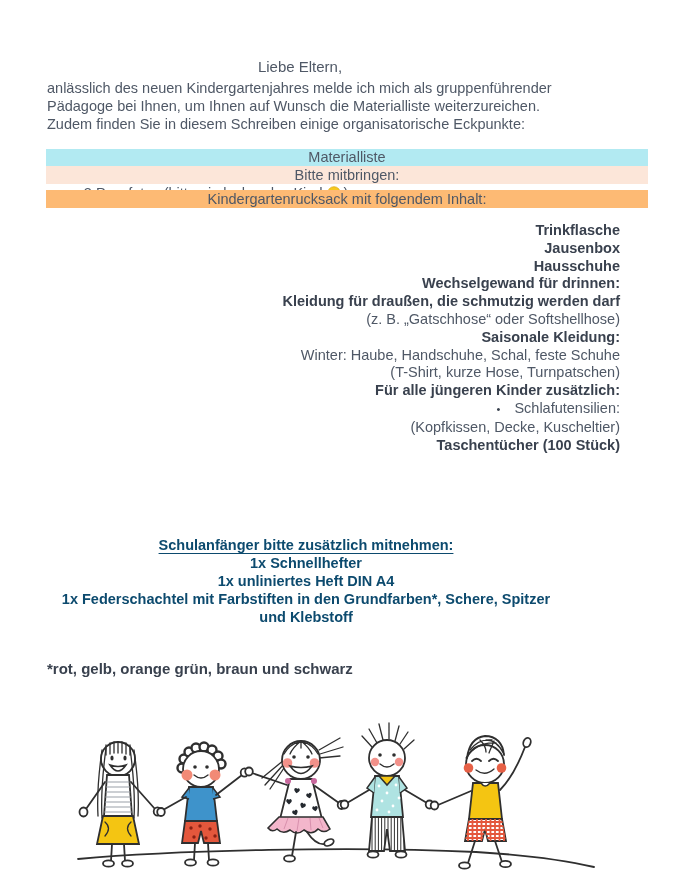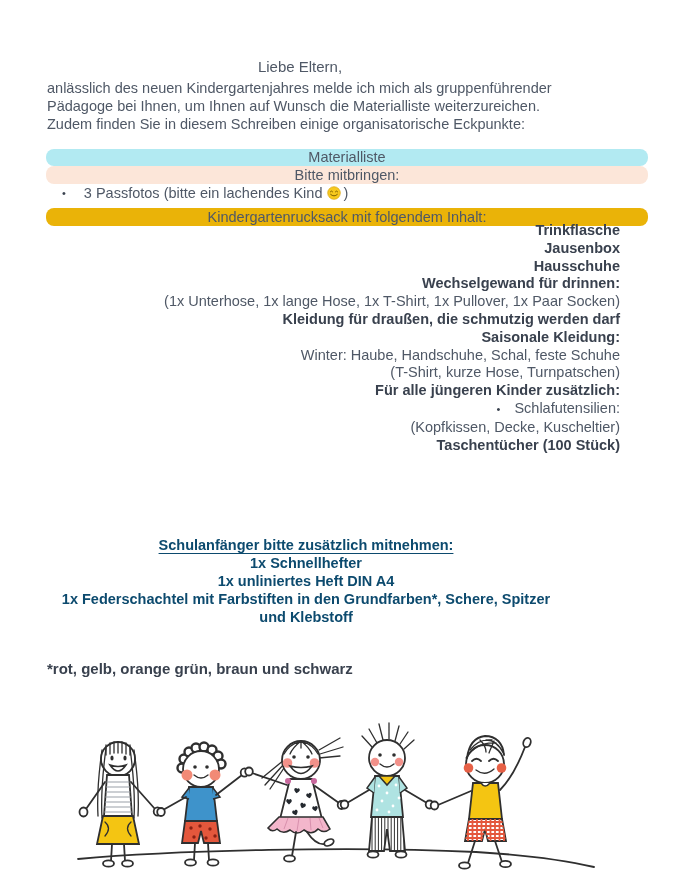--- a/index.html
+++ b/index.html
@@ -1,28 +1,28 @@
 <!DOCTYPE html>
 <html><head>
 <meta charset="utf-8">
 <style>
   html,body{margin:0;padding:0;background:#ffffff;}
   body{width:673px;height:875px;position:relative;overflow:hidden;
        font-family:"Liberation Sans",sans-serif;color:#4f5866;}
   .abs{position:absolute;}
   .greeting{top:58px;left:0;width:600px;text-align:center;font-size:15px;}
   .intro{top:79px;left:47px;width:600px;font-size:14.5px;line-height:18px;}
-  .band{left:46px;width:602px;text-align:center;font-size:14.5px;border-radius:8px;}
+  .band{left:46px;width:602px;text-align:center;font-size:14.5px;}
   .band-cyan{top:149px;height:17px;line-height:17px;background:#b2eaf2;}
   .band-peach1{top:166px;height:18px;line-height:18px;background:#fce6d9;}
   .row-passfotos{top:184px;height:18px;line-height:18px;left:46px;width:602px;
        display:flex;align-items:center;font-size:14.5px;background:#fff;}
   .row-passfotos .bullet{margin-left:16px;margin-right:18px;font-size:11px;color:#39414e;}
   .row-passfotos .emoji{display:inline-block;width:14px;height:14px;margin:0 2px 0 5px;vertical-align:-2px;}
-  .band-peach2{top:208px;height:18px;line-height:18px;background:#eab308;}
+  .band-peach2{top:190px;height:18px;line-height:18px;background:#fdba74;}
   .list{top:222px;left:20px;width:600px;text-align:right;font-size:14.5px;line-height:17.8px;}
   .b{font-weight:bold;color:#39414e;}
   .list .bullet-inline{font-size:11px;color:#39414e;margin-right:14px;}
   .school{top:536px;left:0;width:612px;text-align:center;font-size:14.5px;line-height:18px;
        font-weight:bold;color:#0c4a6e;}
   .school .title{text-decoration:underline;text-underline-offset:3px;}
   .footnote{top:640px;left:47px;font-size:15px;font-weight:bold;color:#39414e;margin-top:20px;}
   .kids{top:698px;left:56px;}
   svg .ln{stroke:#2f2f2f;stroke-width:1.8;fill:none;stroke-linecap:round;}
   svg .thin{stroke:#2f2f2f;stroke-width:1.3;fill:none;stroke-linecap:round;}
@@ -55,22 +55,22 @@
   <span>)</span>
 </div>
 
 <div class="abs band band-peach2">Kindergartenrucksack mit folgendem Inhalt:</div>
 
 <div class="abs list">
   <div class="b">Trinkflasche</div>
   <div class="b">Jausenbox</div>
   <div class="b">Hausschuhe</div>
   <div class="b">Wechselgewand für drinnen:</div>
-  <div>(1x Unterhose, 1x lange Hose, 1x T-Shirt, 1x Pullover, 1x Paar Socken)</div>
   <div class="b">Kleidung für draußen, die schmutzig werden darf</div>
+  <div>(z. B. „Gatschhose“ oder Softshellhose)</div>
   <div class="b">Saisonale Kleidung:</div>
   <div>Winter: Haube, Handschuhe, Schal, feste Schuhe</div>
   <div>(T-Shirt, kurze Hose, Turnpatschen)</div>
   <div class="b">Für alle jüngeren Kinder zusätzlich:</div>
   <div>
     <span class="bullet-inline">•</span><span>Schlafutensilien:</span>
   </div>
   <div>(Kopfkissen, Decke, Kuscheltier)</div>
   <div class="b">Taschentücher (100 Stück)</div>
 </div>

